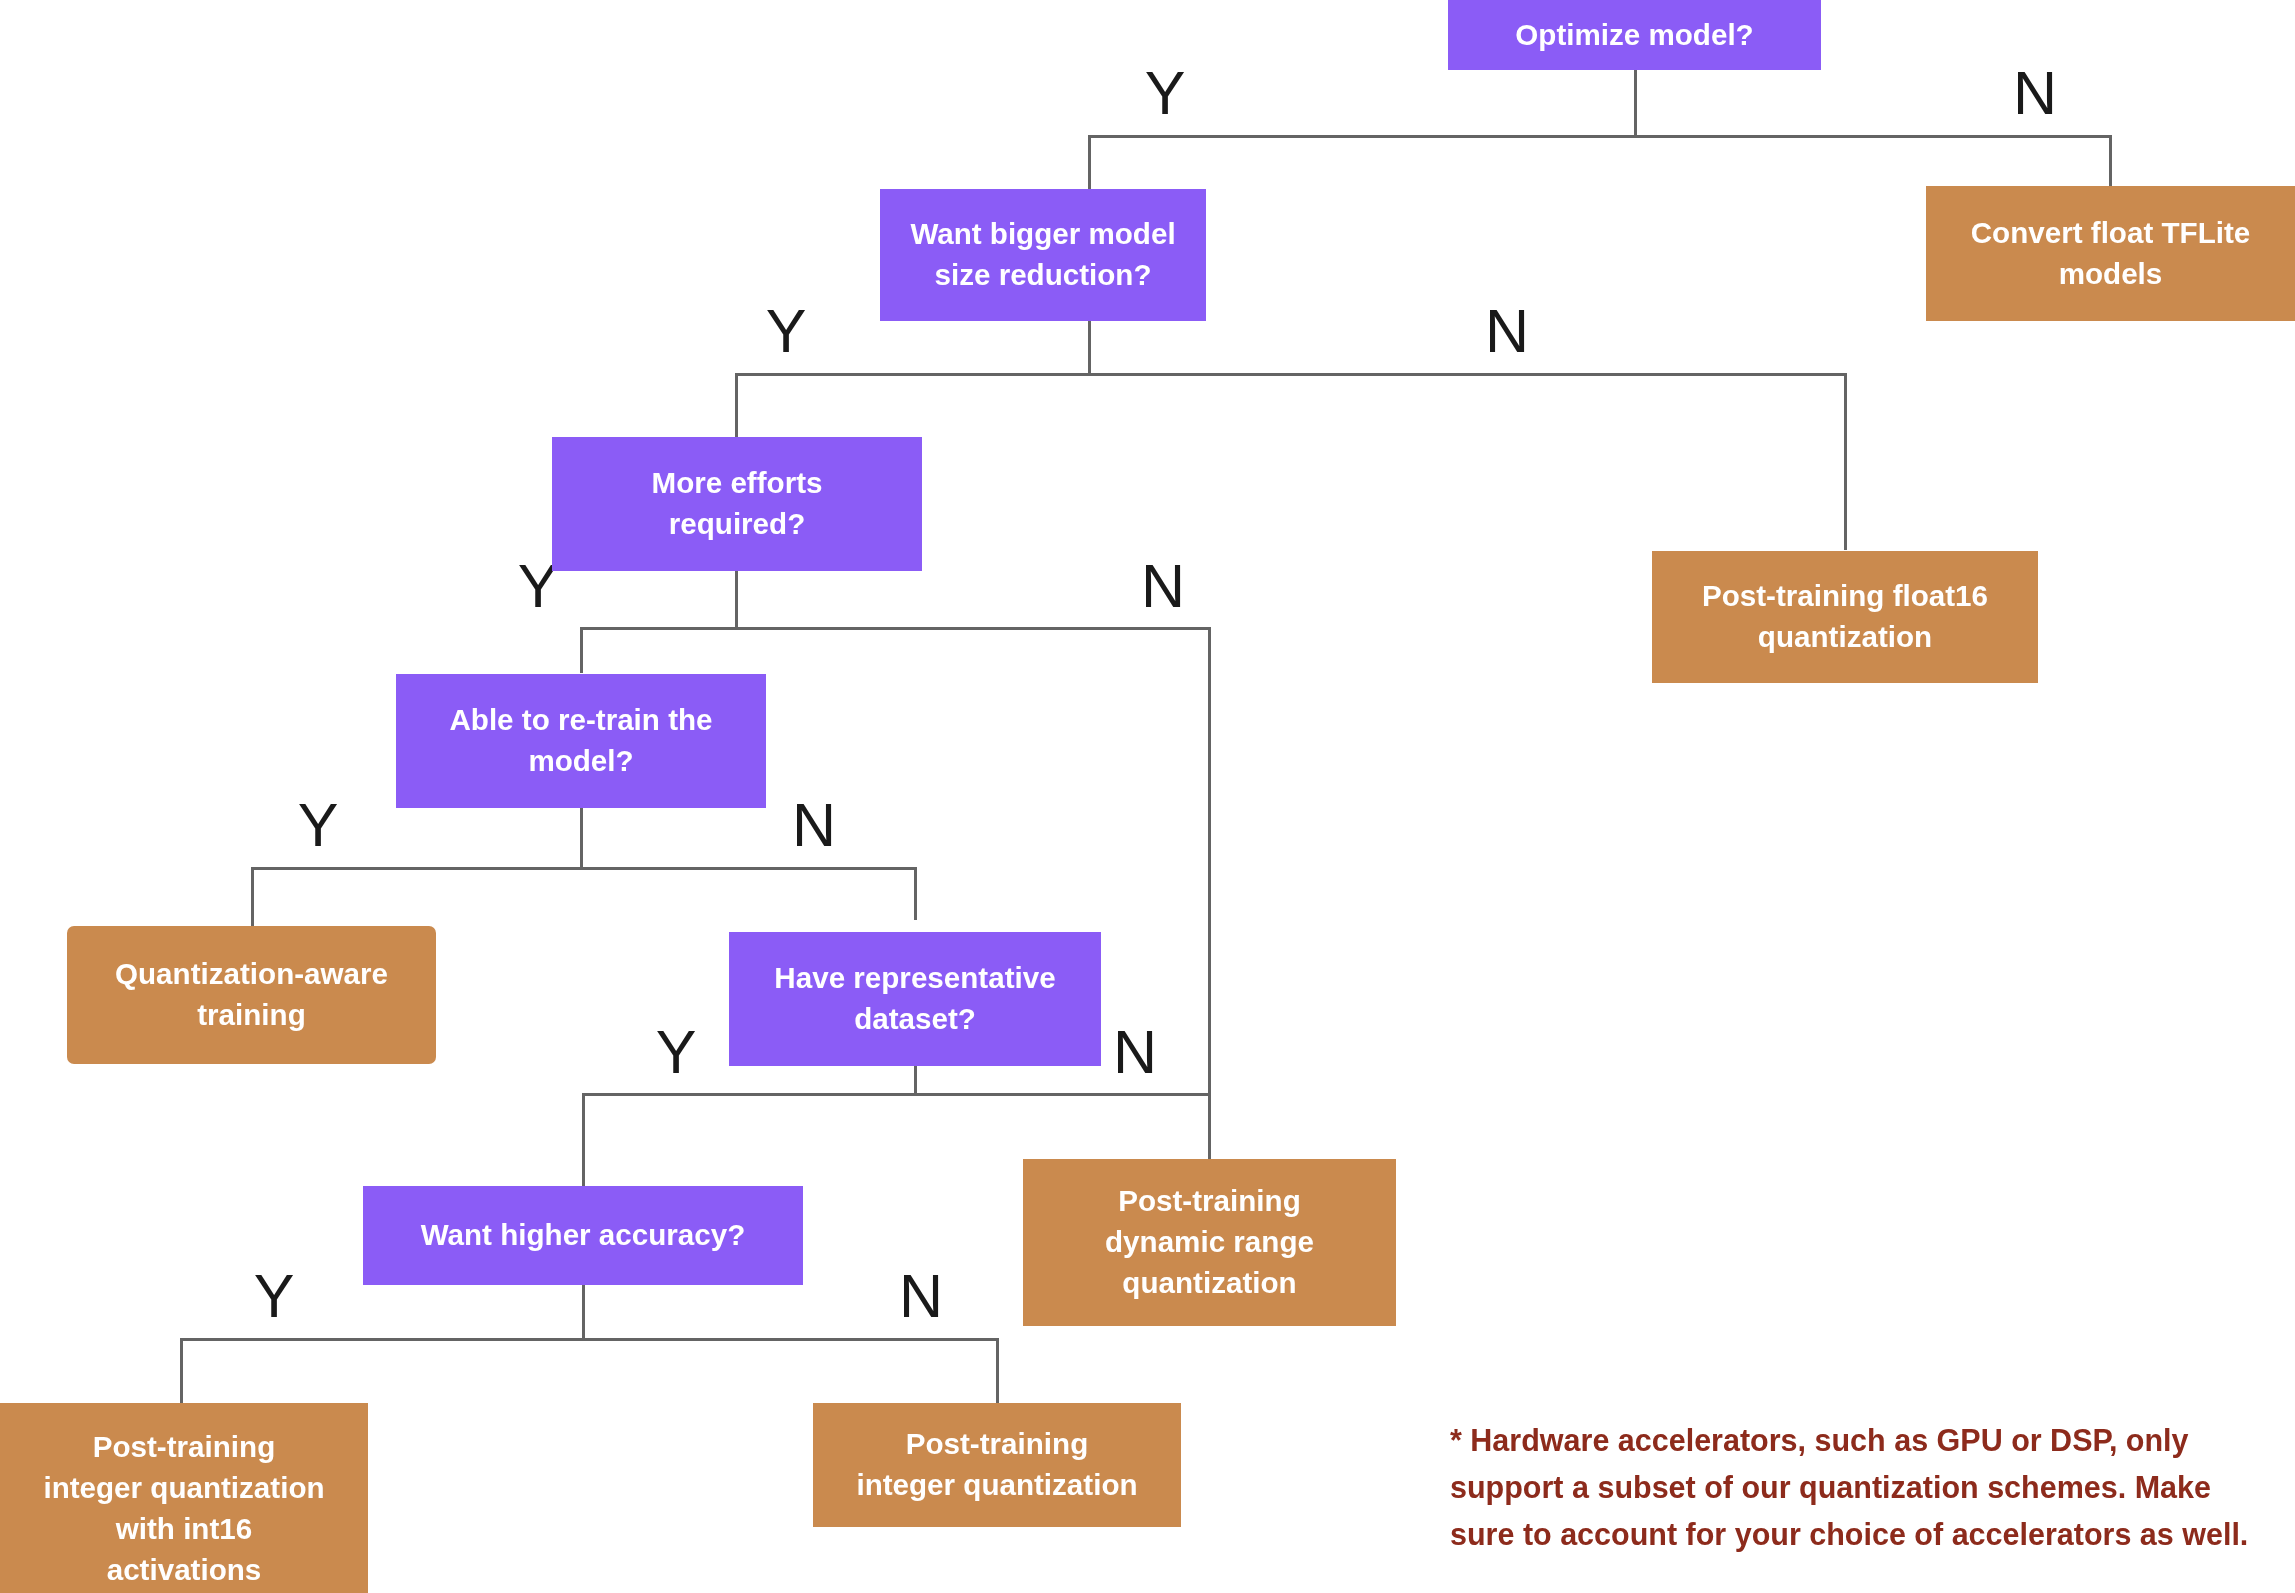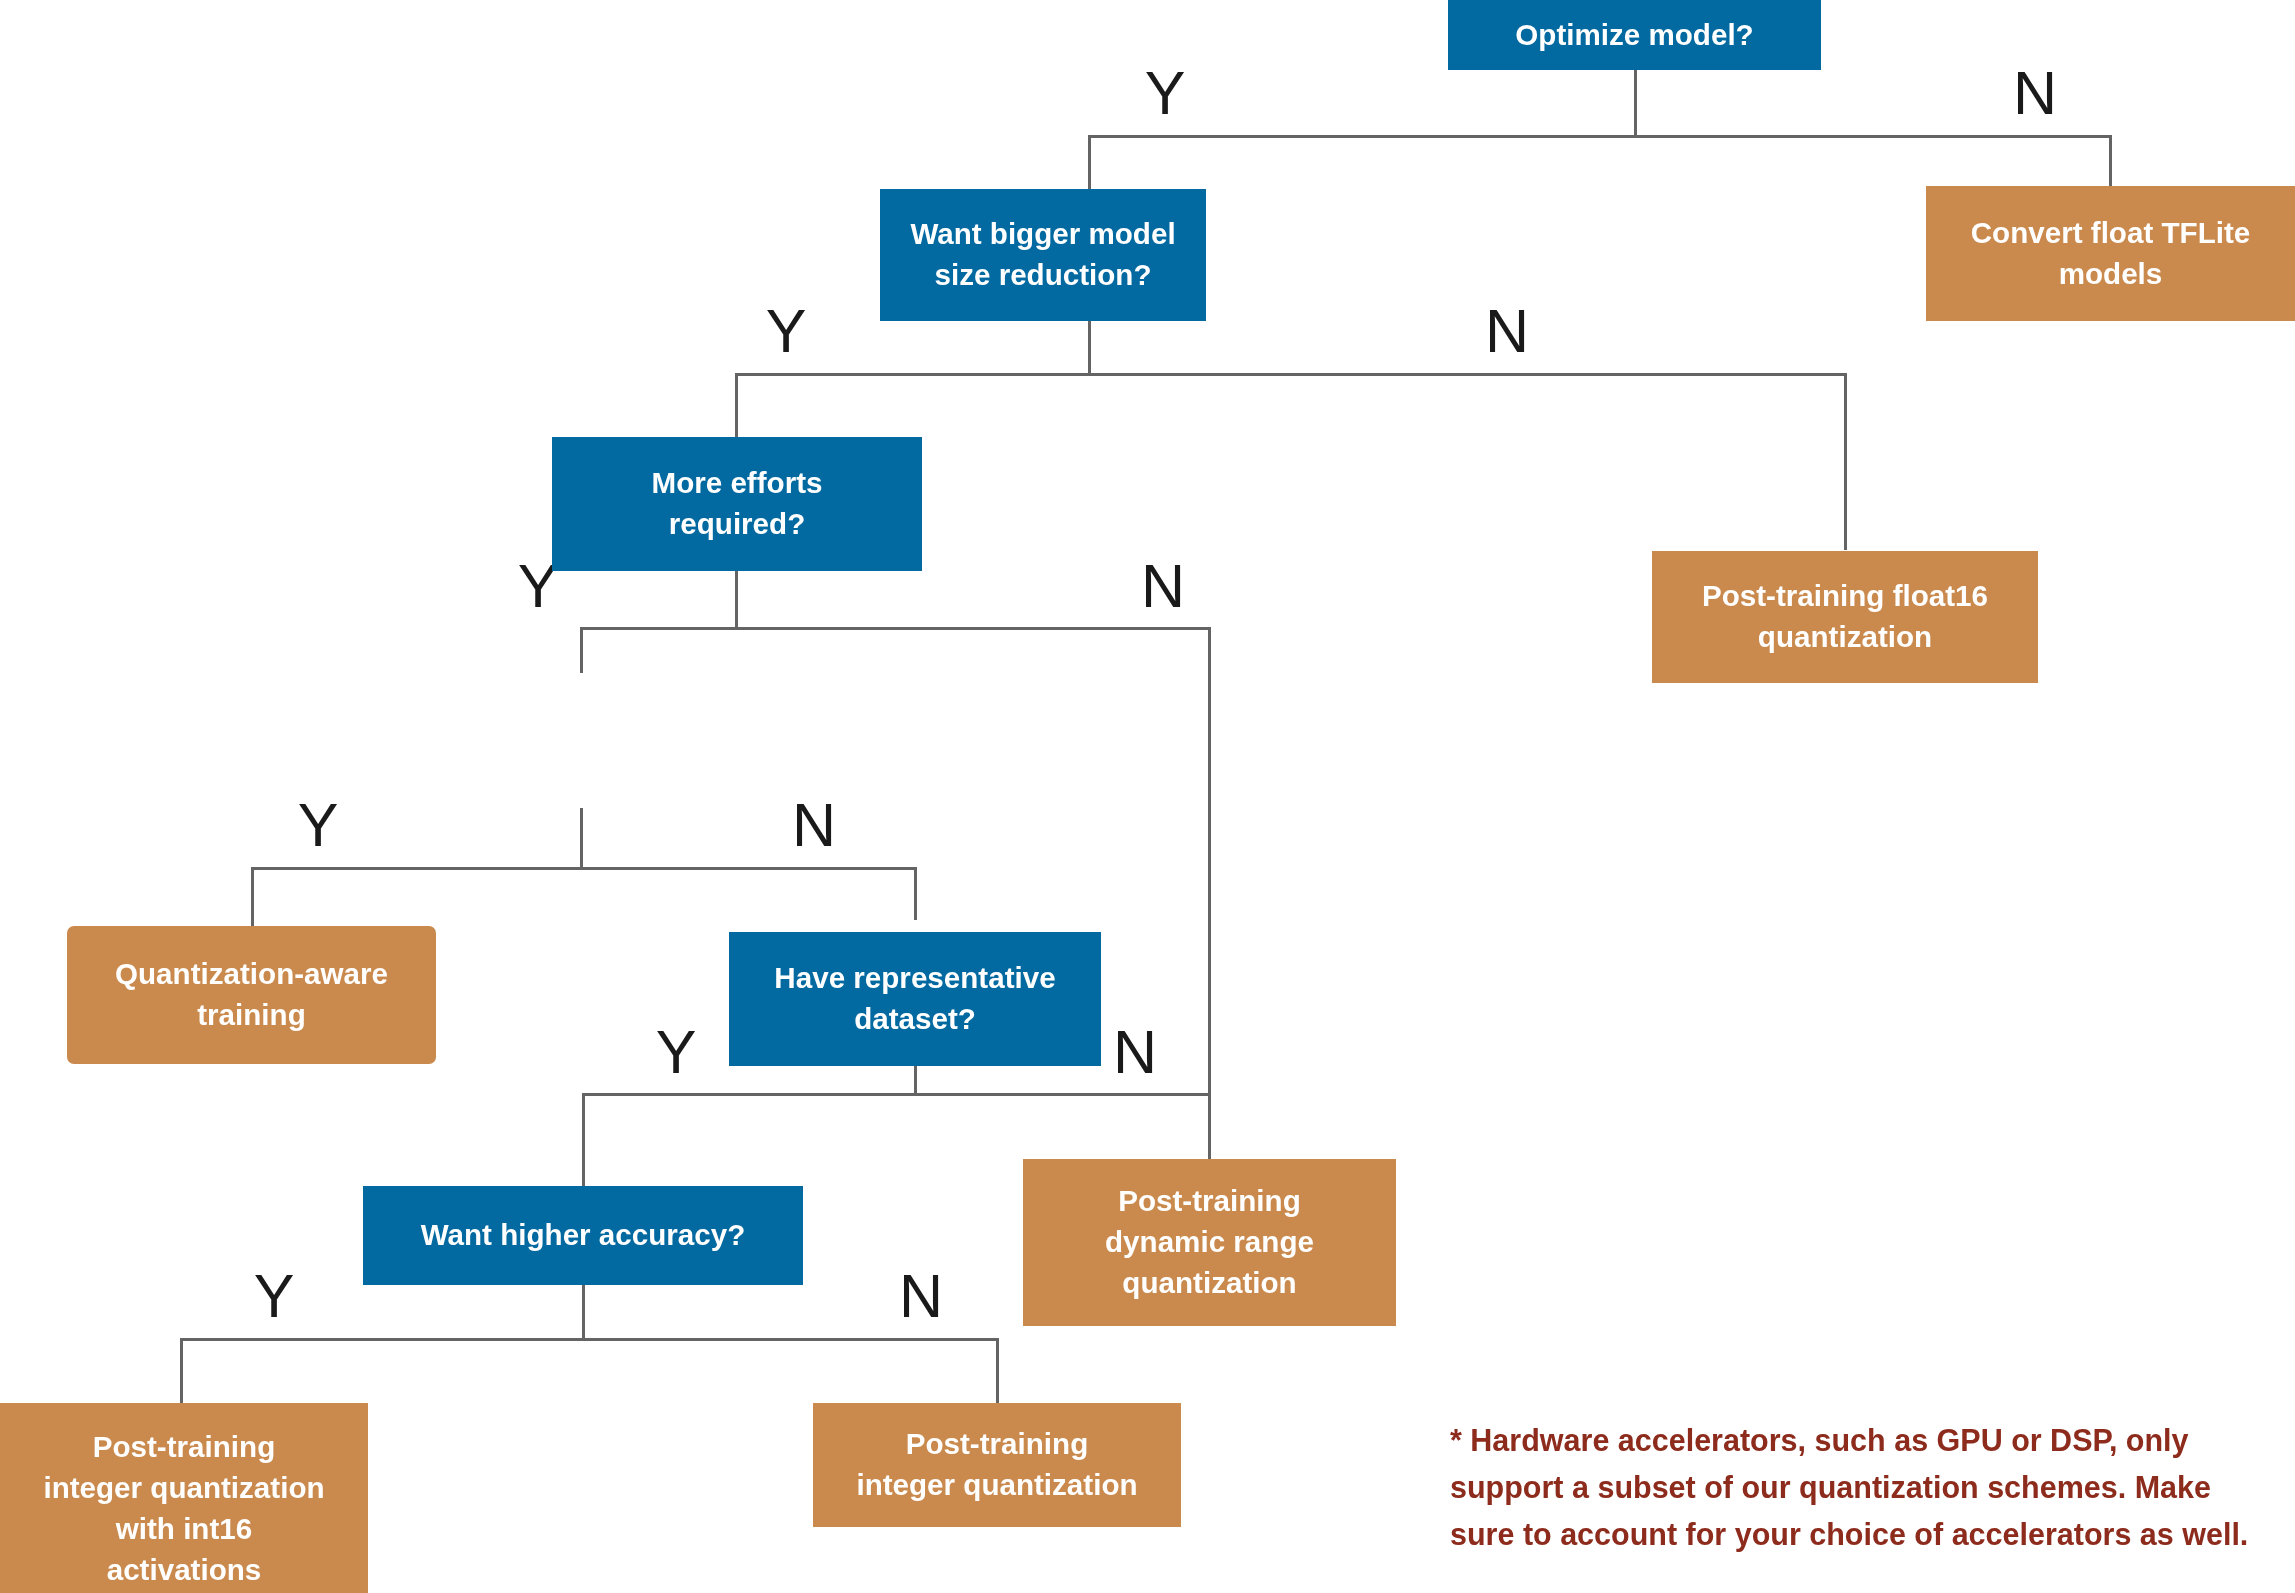--- a/index.html
+++ b/index.html
@@ -21,21 +21,21 @@
     align-items: center;
     justify-content: center;
     text-align: center;
     color: #ffffff;
     font-weight: bold;
     font-size: 29.6px;
     line-height: 1.38;
     white-space: pre-line;
     box-sizing: border-box;
   }
-  .decision { background: #0369a1; text-align: center; }
+  .decision { background: #8b5cf6; text-align: center; }
   .outcome  { background: #ca8a4e; }
   .connector {
     position: absolute;
     background: #646464;
   }
   .branch-label {
     position: absolute;
     transform: translateX(-50%);
     color: #1a1a1a;
     font-size: 61px;
@@ -99,20 +99,22 @@
   <div class="branch-label" style="left:676px;  top:1022px;">Y</div>
   <div class="branch-label" style="left:1135px; top:1022px;">N</div>
   <div class="branch-label" style="left:274px;  top:1266px;">Y</div>
   <div class="branch-label" style="left:921px;  top:1266px;">N</div>
 
   <div class="node decision" style="left:1448px; top:0px;    width:373px; height:70px;">Optimize model?</div>
   <div class="node decision" style="left:880px;  top:189px;  width:326px; height:132px;">Want bigger model
 size reduction?</div>
   <div class="node decision" style="left:552px;  top:437px;  width:370px; height:134px;">More efforts
 required?</div>
+  <div class="node decision" style="left:396px;  top:674px;  width:370px; height:134px;">Able to re-train the
+model?</div>
   <div class="node decision" style="left:729px; top:920px; width:372px; height:134px;margin-top:12px;">Have representative
 dataset?</div>
   <div class="node decision" style="left:363px;  top:1186px; width:440px; height:99px;">Want higher accuracy?</div>
 
   <div class="node outcome" style="left:1926px; top:186px;  width:369px; height:135px;">Convert float TFLite
 models</div>
   <div class="node outcome" style="left:1652px; top:551px;  width:386px; height:132px;">Post-training float16
 quantization</div>
   <div class="node outcome" style="left:67px;   top:926px;  width:369px; height:138px;border-radius:7px;">Quantization-aware
 training</div>

